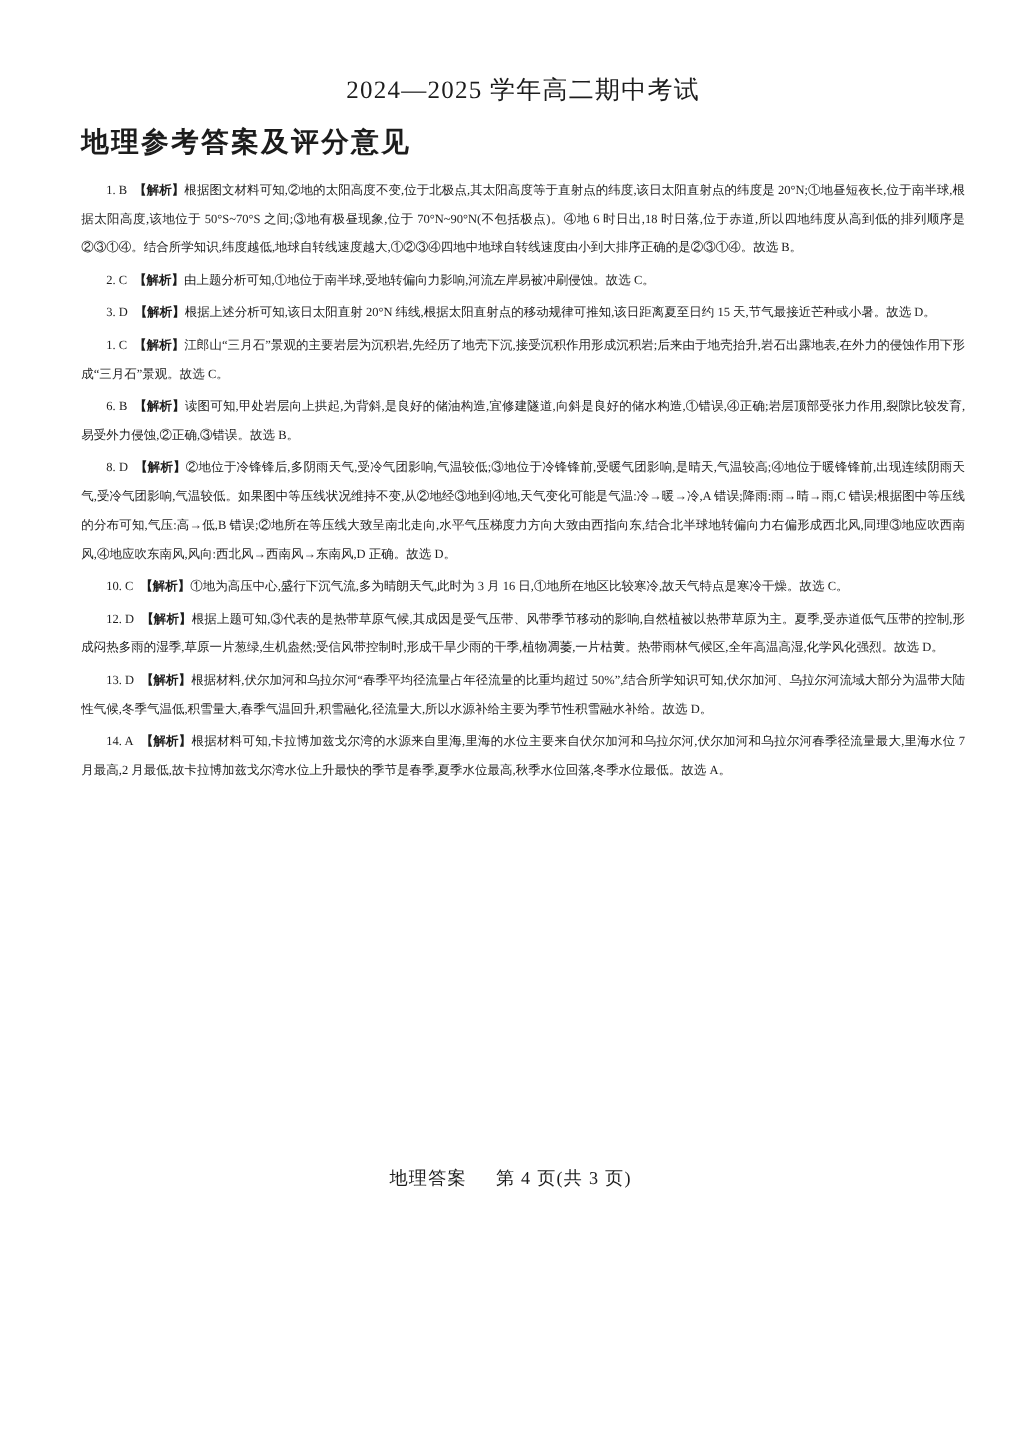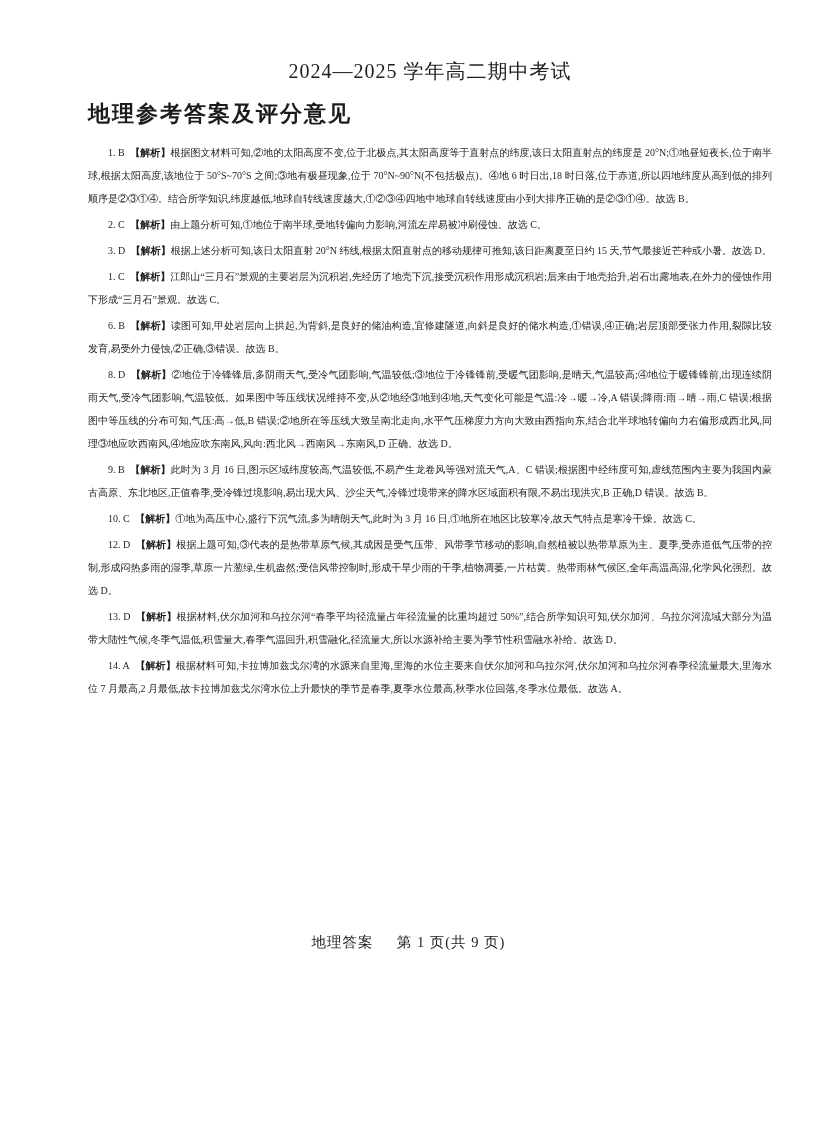--- a/index.html
+++ b/index.html
@@ -10,21 +10,21 @@
   .page {
     position: relative;
     width: 817px;
     height: 980px;
     margin: 0 auto;
     background: #ffffff;
     color: #1c1c1c;
     font-family: "Liberation Serif", "DejaVu Serif", serif;
     overflow: hidden;
     box-sizing: border-box;
-    padding: 58px 45px 0 88px;
+    padding: 58px 45px 0 65px;
   }
   .title-main {
     text-align: center;
     font-size: 20px;
     font-weight: normal;
     letter-spacing: 1px;
     margin: 0 0 14px 0;
   }
   .title-sub {
     text-align: left;
@@ -77,29 +77,28 @@
   <p class="answer"><span class="qid">3. D</span><span class="jiexi">【解析】</span><span class="atext">根据上述分析可知,该日太阳直射 20°N 纬线,根据太阳直射点的移动规律可推知,该日距离夏至日约 15 天,节气最接近芒种或小暑。故选 D。</span></p>
 
 
   <p class="answer"><span class="qid">1. C</span><span class="jiexi">【解析】</span><span class="atext">江郎山“三月石”景观的主要岩层为沉积岩,先经历了地壳下沉,接受沉积作用形成沉积岩;后来由于地壳抬升,岩石出露地表,在外力的侵蚀作用下形成“三月石”景观。故选 C。</span></p>
 
   <p class="answer"><span class="qid">6. B</span><span class="jiexi">【解析】</span><span class="atext">读图可知,甲处岩层向上拱起,为背斜,是良好的储油构造,宜修建隧道,向斜是良好的储水构造,①错误,④正确;岩层顶部受张力作用,裂隙比较发育,易受外力侵蚀,②正确,③错误。故选 B。</span></p>
 
 
   <p class="answer"><span class="qid">8. D</span><span class="jiexi">【解析】</span><span class="atext">②地位于冷锋锋后,多阴雨天气,受冷气团影响,气温较低;③地位于冷锋锋前,受暖气团影响,是晴天,气温较高;④地位于暖锋锋前,出现连续阴雨天气,受冷气团影响,气温较低。如果图中等压线状况维持不变,从②地经③地到④地,天气变化可能是气温:冷→暖→冷,A 错误;降雨:雨→晴→雨,C 错误;根据图中等压线的分布可知,气压:高→低,B 错误;②地所在等压线大致呈南北走向,水平气压梯度力方向大致由西指向东,结合北半球地转偏向力右偏形成西北风,同理③地应吹西南风,④地应吹东南风,风向:西北风→西南风→东南风,D 正确。故选 D。</span></p>
 
-  <p class="answer"><span class="qid">9. B</span><span class="jiexi">【解析】</span><span class="atext">此时为 3 月 16 日,图示区域纬度较高,气温较低,不易产生龙卷风等强对流天气,A、C 错误;根据图中经纬度可知,虚线范围内主要为我国内蒙古高原、东北地区,正值春季,受冷锋过境影响,易出现大风、沙尘天气,冷锋过境带来的降水区域面积有限,不易出现洪灾,B 正确,D 错误。故选 B。</span></p>
 
   <p class="answer"><span class="qid">10. C</span><span class="jiexi">【解析】</span><span class="atext">①地为高压中心,盛行下沉气流,多为晴朗天气,此时为 3 月 16 日,①地所在地区比较寒冷,故天气特点是寒冷干燥。故选 C。</span></p>
 
 
   <p class="answer"><span class="qid">12. D</span><span class="jiexi">【解析】</span><span class="atext">根据上题可知,③代表的是热带草原气候,其成因是受气压带、风带季节移动的影响,自然植被以热带草原为主。夏季,受赤道低气压带的控制,形成闷热多雨的湿季,草原一片葱绿,生机盎然;受信风带控制时,形成干旱少雨的干季,植物凋萎,一片枯黄。热带雨林气候区,全年高温高湿,化学风化强烈。故选 D。</span></p>
 
   <p class="answer"><span class="qid">13. D</span><span class="jiexi">【解析】</span><span class="atext">根据材料,伏尔加河和乌拉尔河“春季平均径流量占年径流量的比重均超过 50%”,结合所学知识可知,伏尔加河、乌拉尔河流域大部分为温带大陆性气候,冬季气温低,积雪量大,春季气温回升,积雪融化,径流量大,所以水源补给主要为季节性积雪融水补给。故选 D。</span></p>
 
   <p class="answer"><span class="qid">14. A</span><span class="jiexi">【解析】</span><span class="atext">根据材料可知,卡拉博加兹戈尔湾的水源来自里海,里海的水位主要来自伏尔加河和乌拉尔河,伏尔加河和乌拉尔河春季径流量最大,里海水位 7 月最高,2 月最低,故卡拉博加兹戈尔湾水位上升最快的季节是春季,夏季水位最高,秋季水位回落,冬季水位最低。故选 A。</span></p>
 </div>
 
   <div class="footer">
-    <span class="fdoc">地理答案</span><span class="fpage">第 1 页(共 9 页)</span>
+    <span class="fdoc">地理答案</span><span class="fpage">第 4 页(共 3 页)</span>
   </div>
 
 </div>
 
 </body></html>

